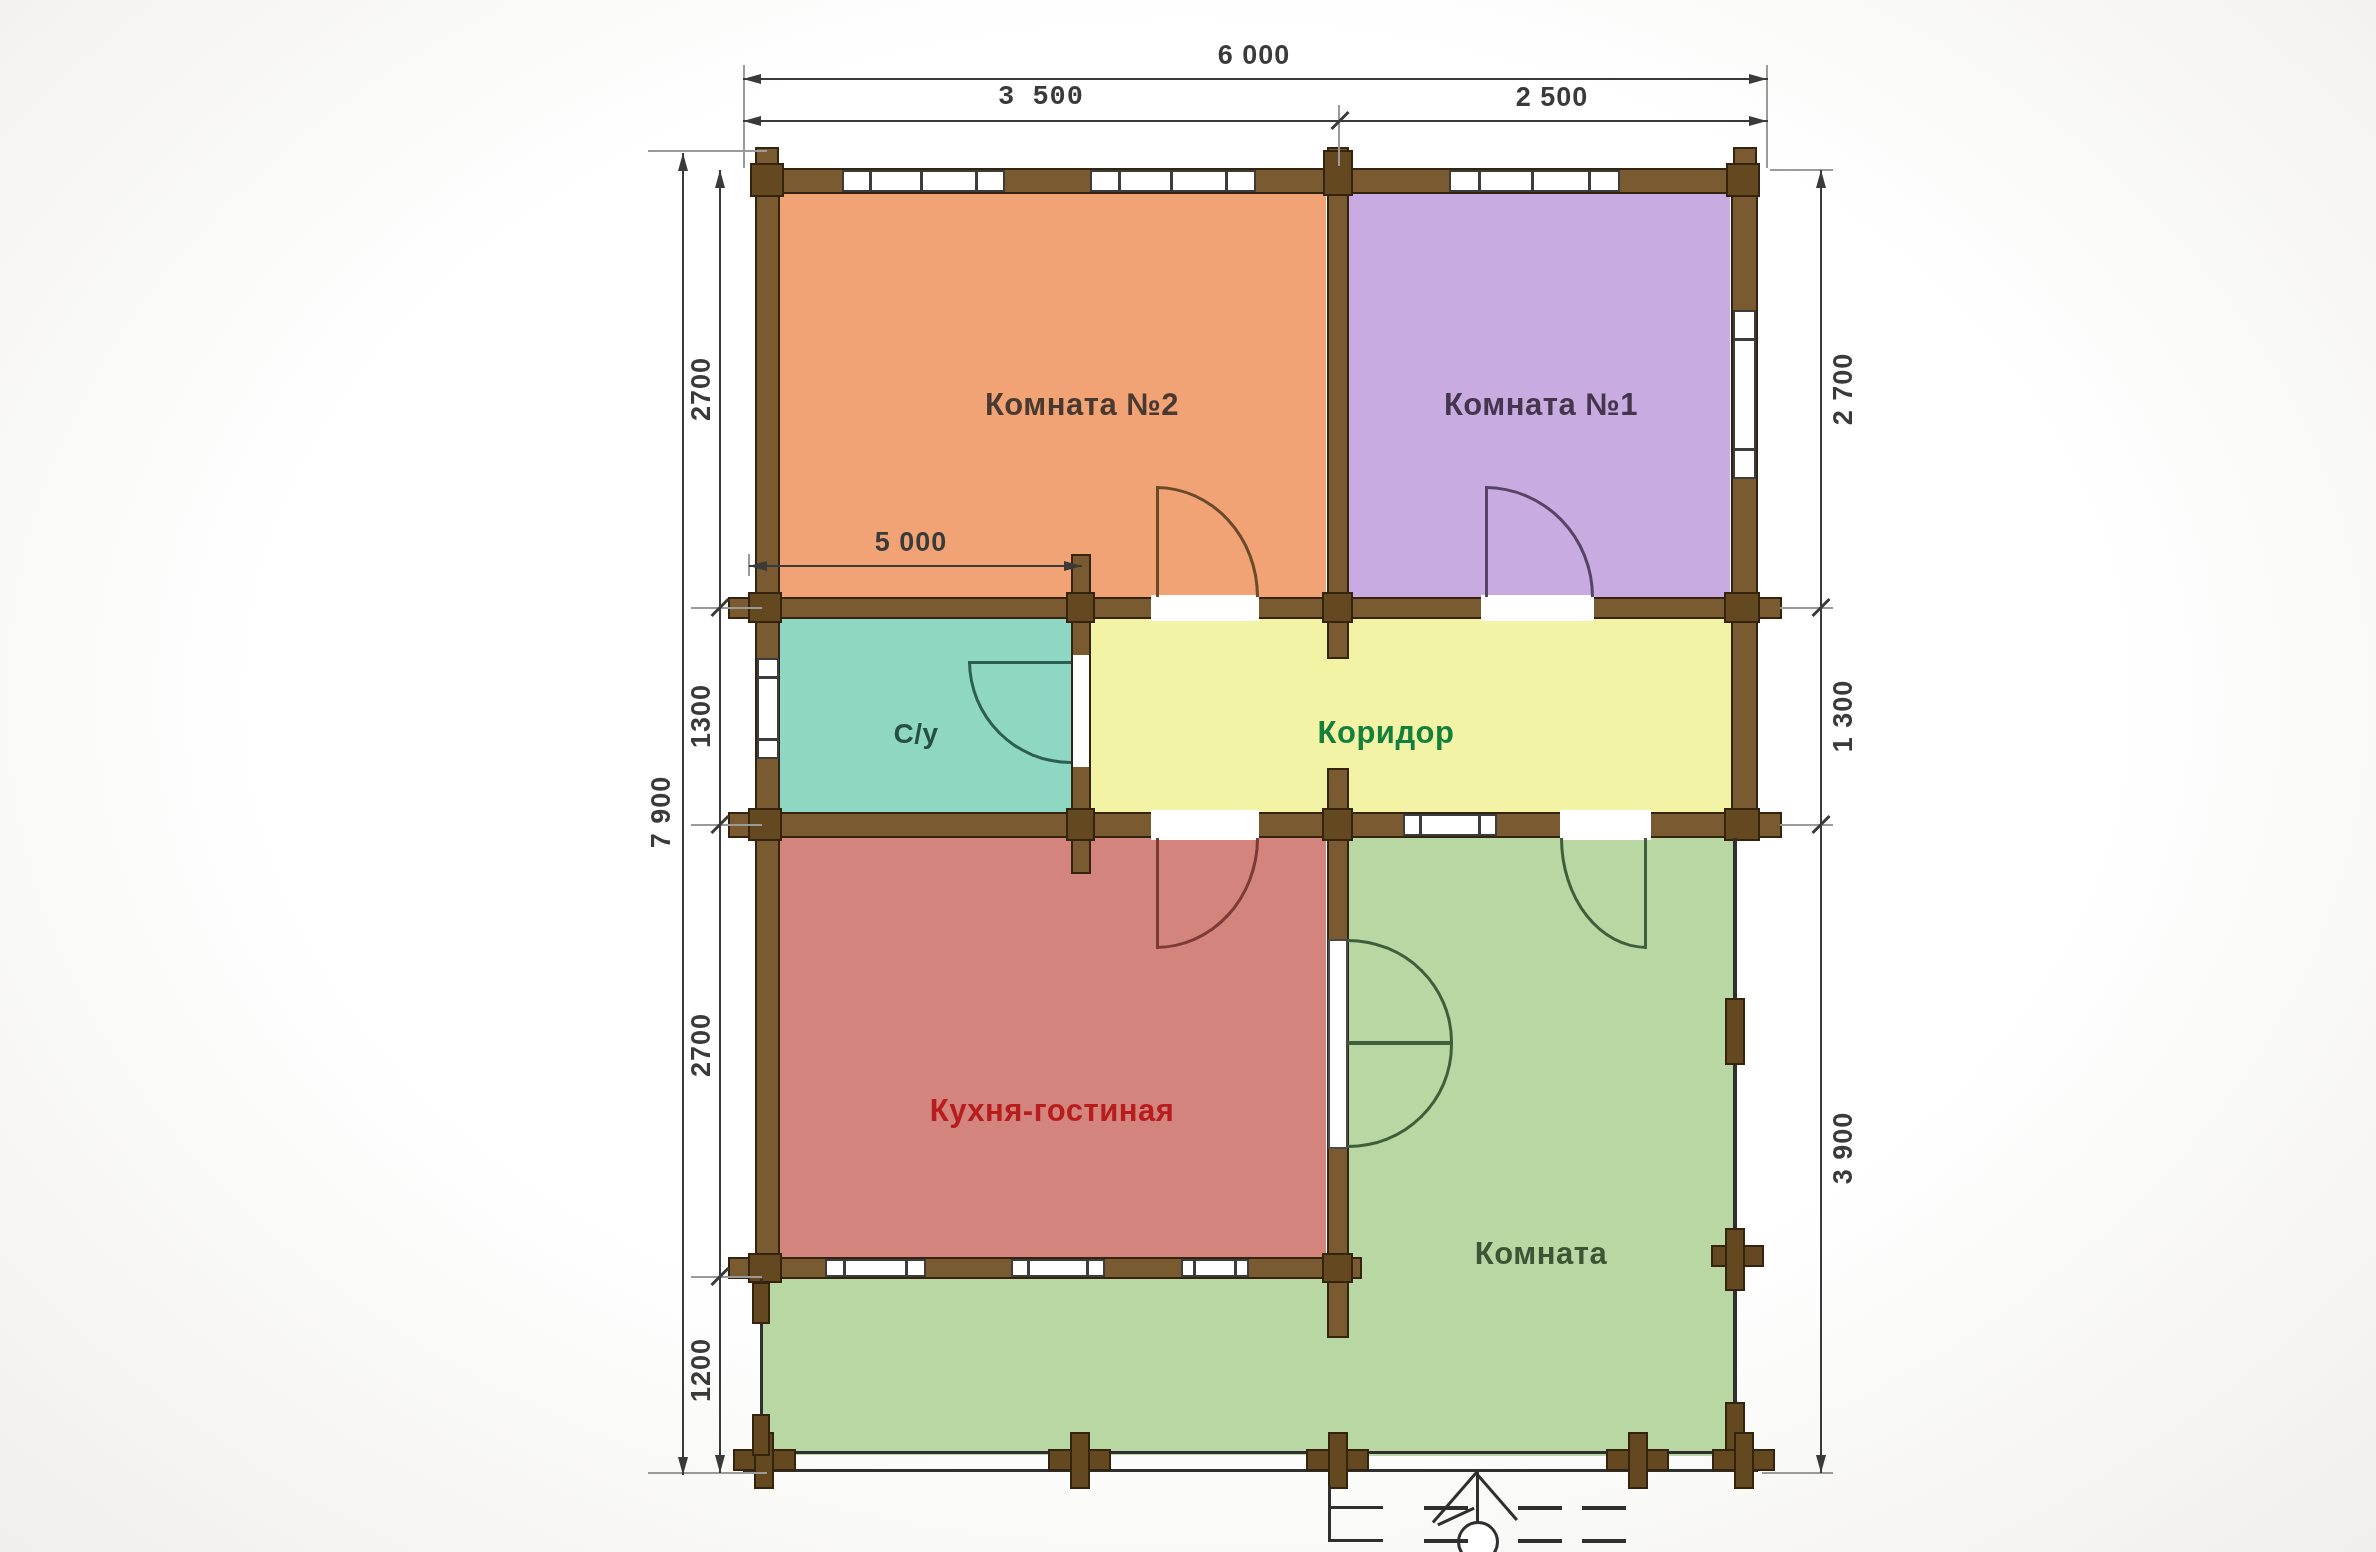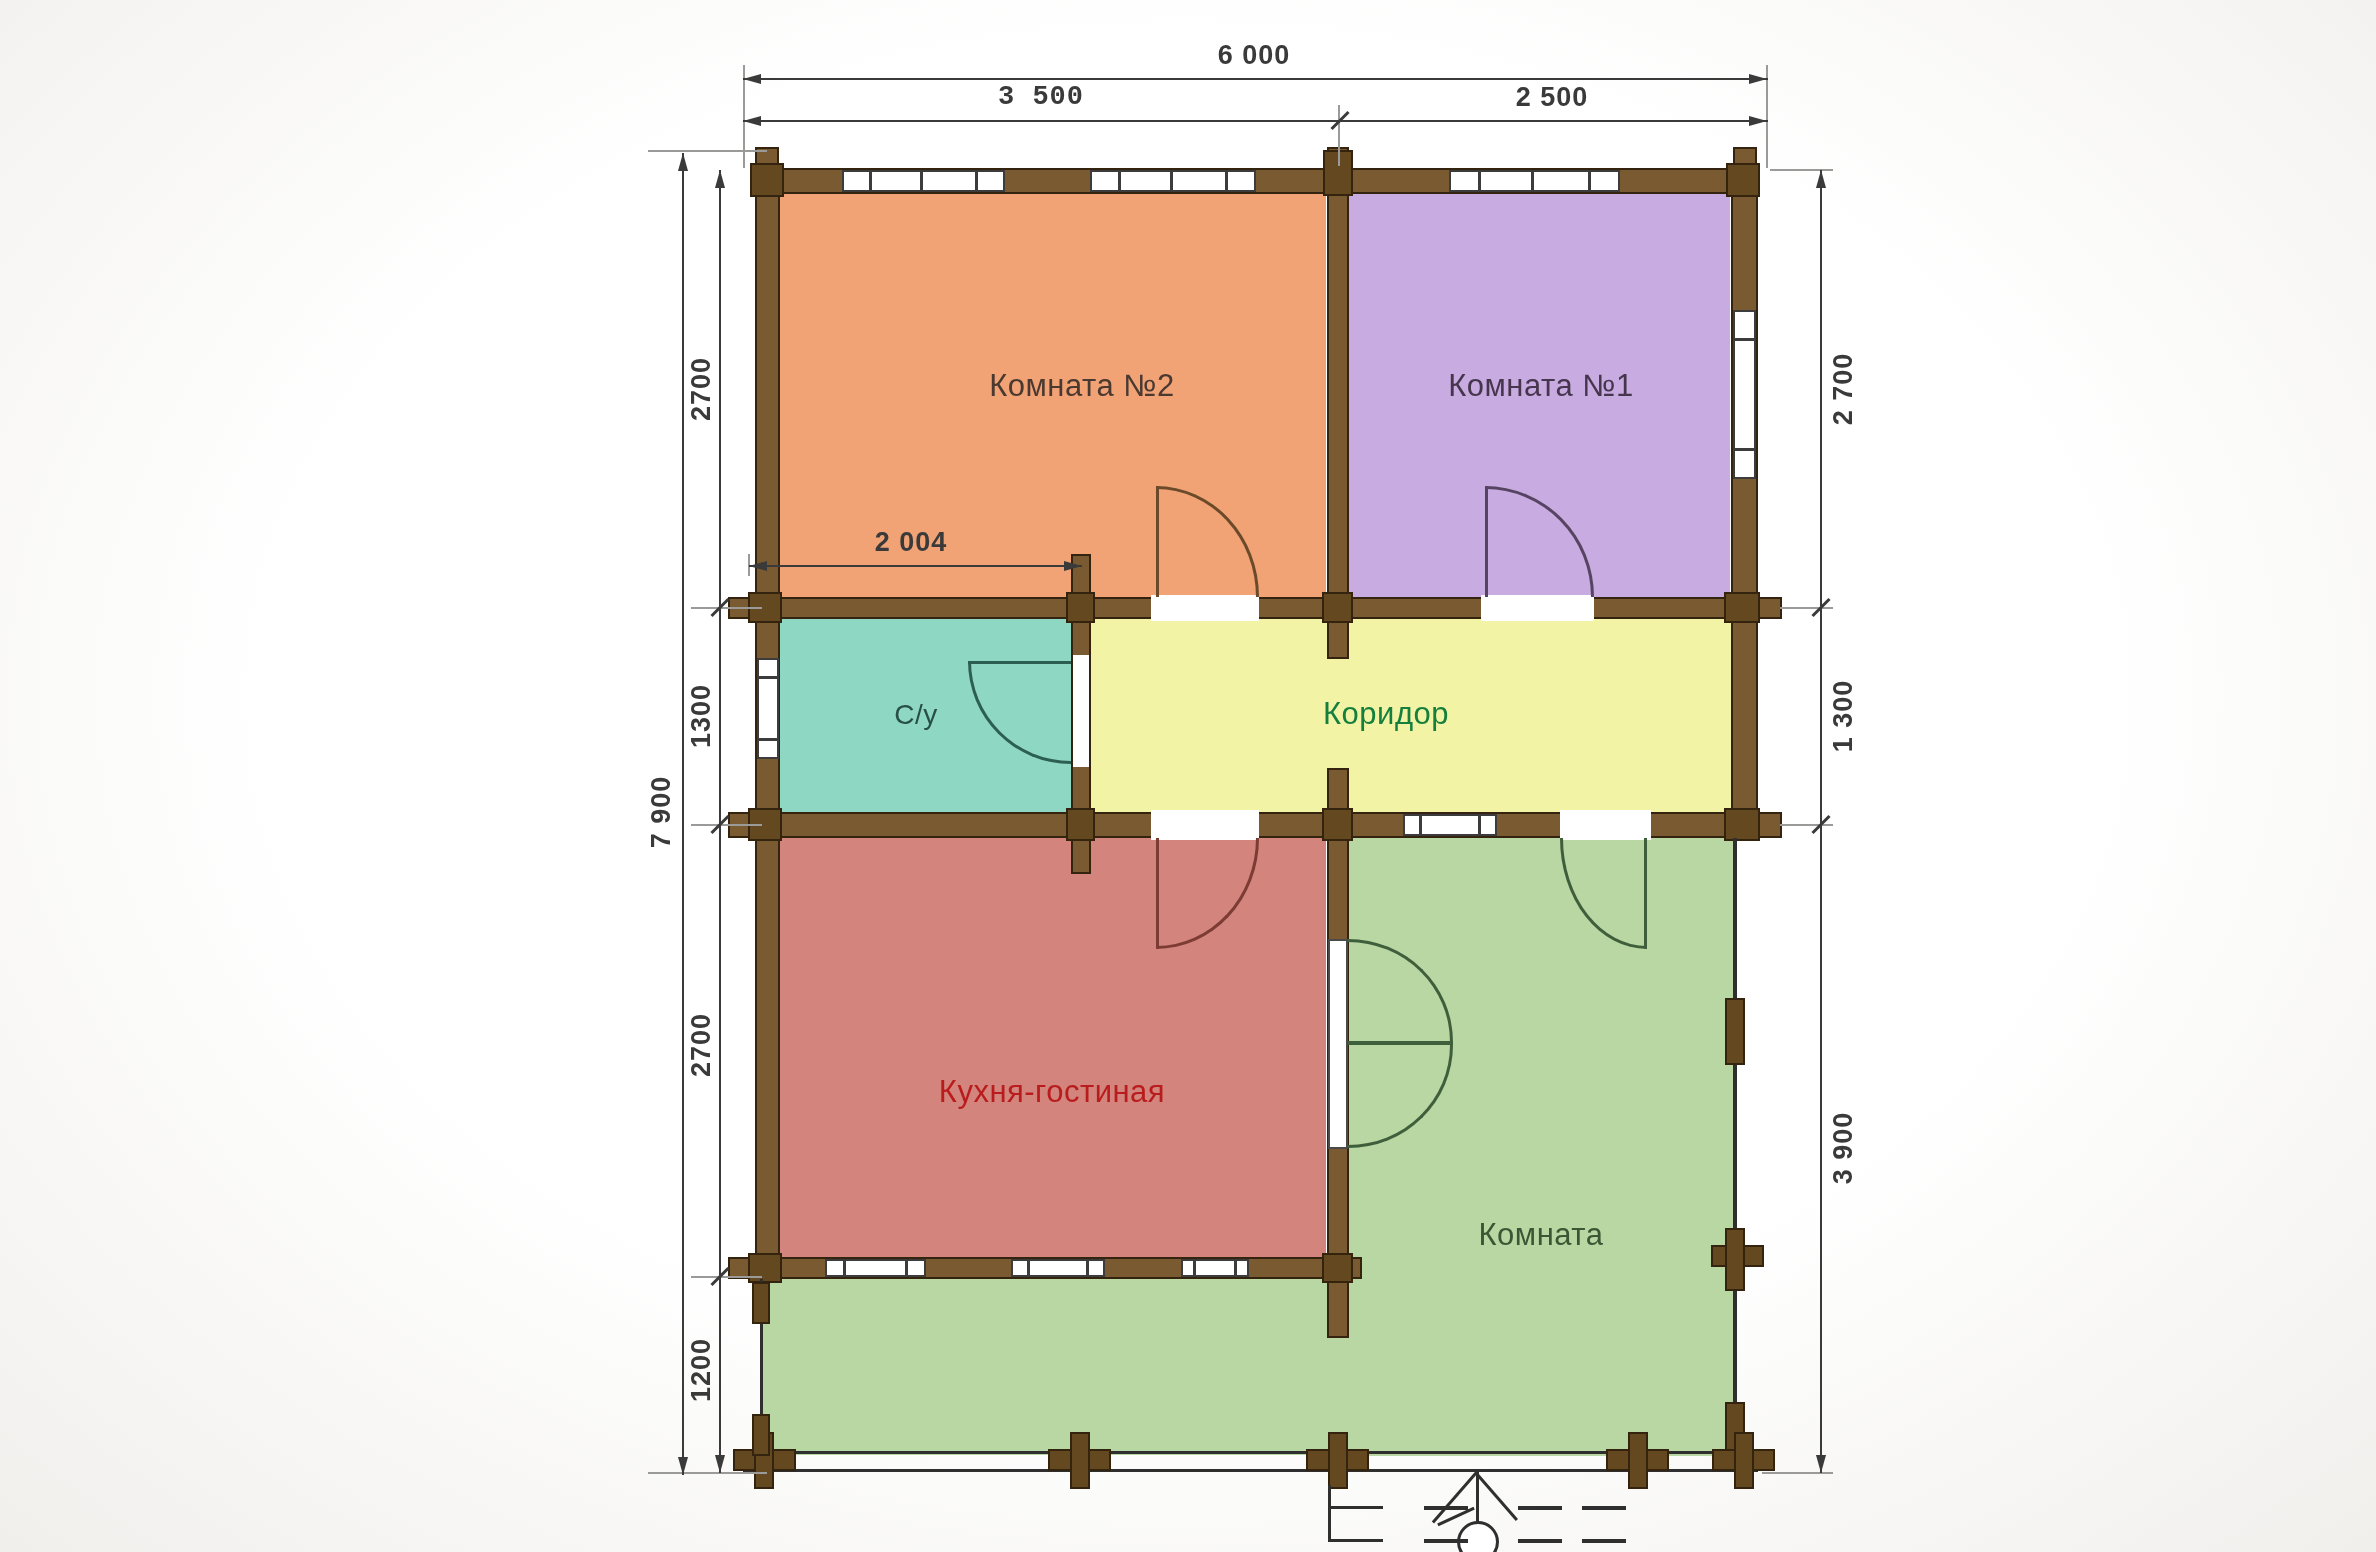--- a/index.html
+++ b/index.html
@@ -25,21 +25,21 @@
   .dline{position:absolute;background:var(--dim,#3a3a3a);}
   .xline{position:absolute;background:#9a9a98;}
   .ar{position:absolute;width:0;height:0;border-style:solid;border-color:transparent;}
   .ar.l{border-width:5px 18px 5px 0;border-right-color:var(--dim,#3a3a3a);}
   .ar.r{border-width:5px 0 5px 18px;border-left-color:var(--dim,#3a3a3a);}
   .ar.u{border-width:0 5px 18px 5px;border-bottom-color:var(--dim,#3a3a3a);}
   .ar.d{border-width:18px 5px 0 5px;border-top-color:var(--dim,#3a3a3a);}
   .sl{position:absolute;width:24px;height:3px;background:var(--dim,#3a3a3a);transform:rotate(-45deg);}
   .dimtext{position:absolute;font-weight:bold;font-size:27px;color:var(--dim,#3a3a3a);letter-spacing:1px;transform:translate(-50%,-50%);white-space:nowrap;}
   .dimtext.v{transform:translate(-50%,-50%) rotate(-90deg);}
-  .roomlabel{position:absolute;font-weight:normal;font-size:31px;letter-spacing:0.5px;transform:translate(-50%,-50%);white-space:nowrap;}
+  .roomlabel{position:absolute;font-weight:bold;font-size:31px;letter-spacing:0.5px;transform:translate(-50%,-50%);white-space:nowrap;margin-top:19px;}
   .thinline{position:absolute;background:#2f2f2f;}
   .dash{position:absolute;height:4px;background:#2f2f2f;}
   .circle{position:absolute;border:3px solid #2f2f2f;border-radius:50%;background:#ffffff;box-sizing:border-box;}
 </style>
 </head>
 <body>
 
 <div id="plan">
 
   <div class="room" style="left: 780px; top: 194px; width: 546px; height: 403px; background: rgb(241, 163, 118);"></div>
@@ -144,21 +144,21 @@
   <div class="ar l" style="left:743px;top:116px;"></div>
   <div class="sl" style="left:1328px;top:119px;"></div>
   <div class="ar r" style="left:1749px;top:116px;"></div>
   <div class="dimtext" style="left:1041px;top:97px;font-family:Liberation Mono, monospace;">3 500</div>
   <div class="dimtext" style="left:1552px;top:97px;">2 500</div>
 
   <div class="xline" style="left:748px;top:554px;width:2px;height:22px;"></div>
   <div class="dline" style="left:749px;top:565px;width:333px;height:2px;"></div>
   <div class="ar l" style="left:749px;top:561px;"></div>
   <div class="ar r" style="left:1064px;top:561px;"></div>
-  <div class="dimtext" style="left:911px;top:542px;">2 004</div>
+  <div class="dimtext" style="left:911px;top:542px;">5 000</div>
 
   <div class="xline" style="left:648px;top:150px;width:119px;height:2px;"></div>
   <div class="xline" style="left:648px;top:1472px;width:119px;height:2px;"></div>
   <div class="xline" style="left:691px;top:607px;width:71px;height:2px;"></div>
   <div class="xline" style="left:691px;top:824px;width:71px;height:2px;"></div>
   <div class="xline" style="left:691px;top:1276px;width:71px;height:2px;"></div>
 
   <div class="dline" style="left:682px;top:153px;width:2px;height:1322px;"></div>
   <div class="ar u" style="left:678px;top:153px;"></div>
   <div class="ar d" style="left:678px;top:1457px;"></div>

